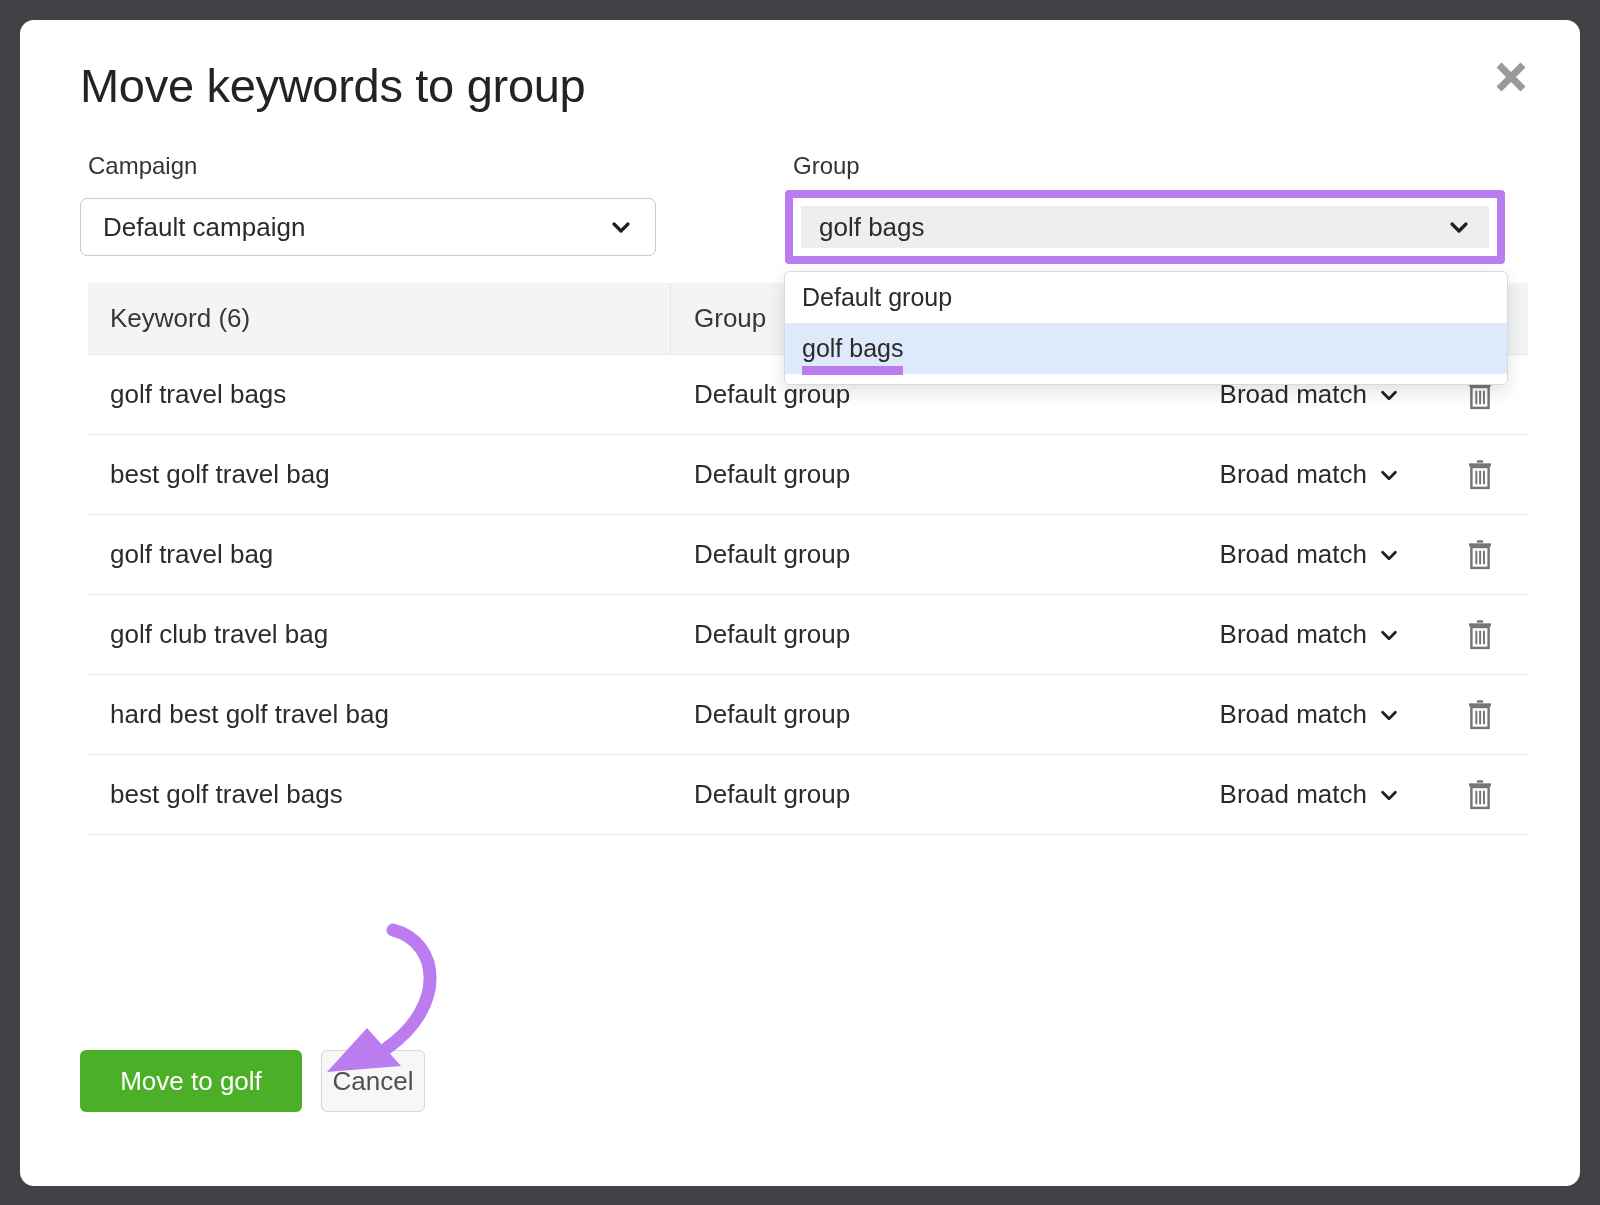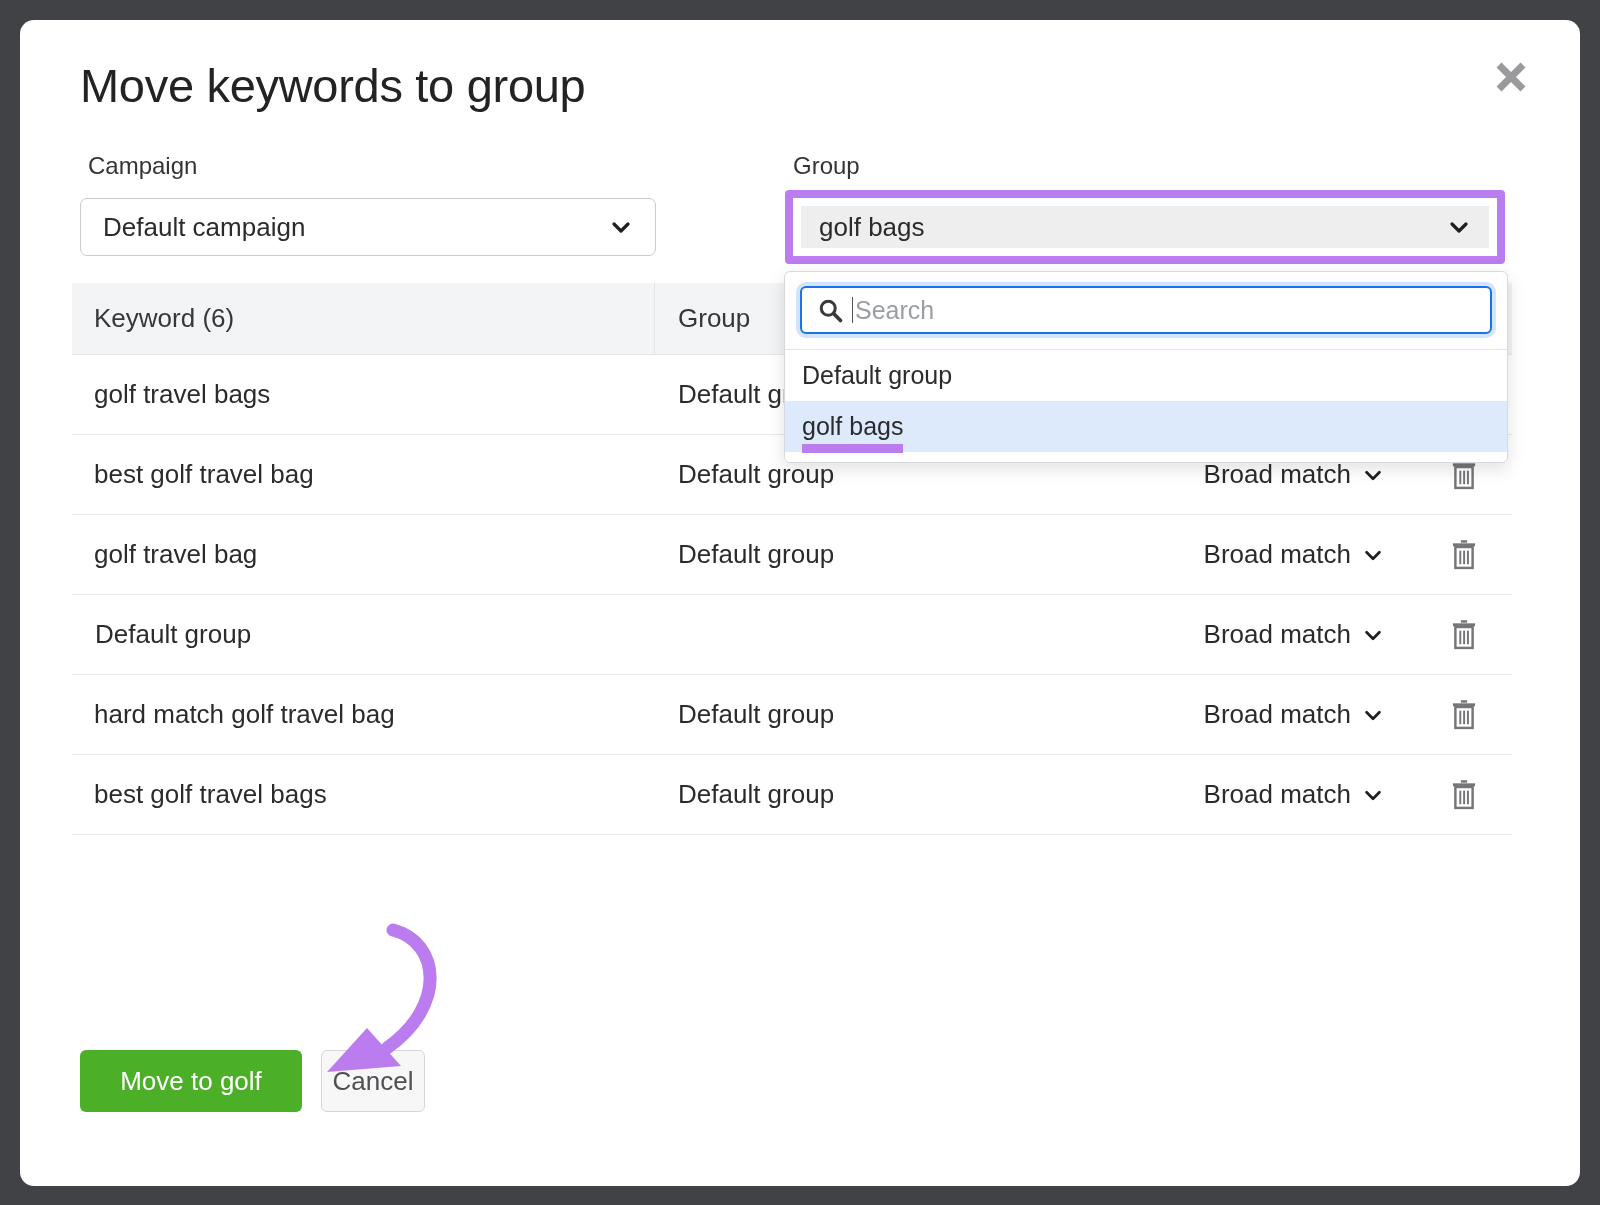--- a/index.html
+++ b/index.html
@@ -170,21 +170,21 @@
     bottom: -12px;
     height: 9px;
     width: 100%;
     background: #bb7cf0;
   }
   .dd-tail { height: 10px; background: #ffffff; }
 
   
   .table {
     position: absolute;
-    left: 52px;
+    left: 68px;
     top: 263px;
     width: 1440px;
   }
   .thead {
     display: flex;
     align-items: center;
     height: 72px;
     background: #f3f4f6;
     border-bottom: 1px solid #e6e8ea;
   }
@@ -334,40 +334,41 @@
                 <rect x="9.5" y="1" width="5" height="2" fill="#757679"></rect>
                 <rect x="3" y="3.5" width="18" height="2.4" fill="#757679"></rect>
                 <rect x="5" y="6.5" width="14" height="17" fill="none" stroke="#757679" stroke-width="2"></rect>
                 <rect x="8.2" y="9.5" width="1.6" height="11" fill="#757679"></rect>
                 <rect x="11.3" y="9.5" width="1.6" height="11" fill="#757679"></rect>
                 <rect x="14.4" y="9.5" width="1.6" height="11" fill="#757679"></rect>
               </svg>
             </div>
           </div>
           <div class="trow">
-            <div class="td td-group">Default group</div>
-            <div class="td td-match">
-              <span class="m-text">Broad match</span>
-              <svg width="22" height="22" viewBox="0 0 24 24">
-                <path d="M5 9 L12 16 L19 9" fill="none" stroke="#1f1f20" stroke-width="3" stroke-linecap="round" stroke-linejoin="round"></path>
-              </svg>
-            </div>
-            <div class="td td-del">
-              <svg width="30" height="32" viewBox="0 0 24 26">
-                <rect x="9.5" y="1" width="5" height="2" fill="#757679"></rect>
-                <rect x="3" y="3.5" width="18" height="2.4" fill="#757679"></rect>
-                <rect x="5" y="6.5" width="14" height="17" fill="none" stroke="#757679" stroke-width="2"></rect>
-                <rect x="8.2" y="9.5" width="1.6" height="11" fill="#757679"></rect>
-                <rect x="11.3" y="9.5" width="1.6" height="11" fill="#757679"></rect>
-                <rect x="14.4" y="9.5" width="1.6" height="11" fill="#757679"></rect>
-              </svg>
-            </div>
-          </div>
-          <div class="trow">
-            <div class="td td-keyword">hard match golf travel bag</div>
+            <div class="td td-keyword">golf club travel bag</div>
+            <div class="td td-group">Default group</div>
+            <div class="td td-match">
+              <span class="m-text">Broad match</span>
+              <svg width="22" height="22" viewBox="0 0 24 24">
+                <path d="M5 9 L12 16 L19 9" fill="none" stroke="#1f1f20" stroke-width="3" stroke-linecap="round" stroke-linejoin="round"></path>
+              </svg>
+            </div>
+            <div class="td td-del">
+              <svg width="30" height="32" viewBox="0 0 24 26">
+                <rect x="9.5" y="1" width="5" height="2" fill="#757679"></rect>
+                <rect x="3" y="3.5" width="18" height="2.4" fill="#757679"></rect>
+                <rect x="5" y="6.5" width="14" height="17" fill="none" stroke="#757679" stroke-width="2"></rect>
+                <rect x="8.2" y="9.5" width="1.6" height="11" fill="#757679"></rect>
+                <rect x="11.3" y="9.5" width="1.6" height="11" fill="#757679"></rect>
+                <rect x="14.4" y="9.5" width="1.6" height="11" fill="#757679"></rect>
+              </svg>
+            </div>
+          </div>
+          <div class="trow">
+            <div class="td td-keyword">hard best golf travel bag</div>
             <div class="td td-group">Default group</div>
             <div class="td td-match">
               <span class="m-text">Broad match</span>
               <svg width="22" height="22" viewBox="0 0 24 24">
                 <path d="M5 9 L12 16 L19 9" fill="none" stroke="#1f1f20" stroke-width="3" stroke-linecap="round" stroke-linejoin="round"></path>
               </svg>
             </div>
             <div class="td td-del">
               <svg width="30" height="32" viewBox="0 0 24 26">
                 <rect x="9.5" y="1" width="5" height="2" fill="#757679"></rect>
@@ -405,30 +406,20 @@
     <div class="field-label label-group">Group</div>
     <div class="group-annot"></div>
     <div class="select-box select-group">
       <span class="select-value">golf bags</span>
       <svg class="chev" viewBox="0 0 24 24">
         <path d="M5 9 L12 16 L19 9" fill="none" stroke="#1f1f20" stroke-width="3.2" stroke-linecap="round" stroke-linejoin="round"></path>
       </svg>
     </div>
 
     <div class="dropdown">
-      <div class="dd-search-wrap">
-        <div class="dd-search">
-          <svg width="28" height="28" viewBox="0 0 24 24">
-            <circle cx="10.5" cy="10.5" r="6" fill="none" stroke="#3a3a3c" stroke-width="2.6"></circle>
-            <path d="M15 15 L21 21" stroke="#3a3a3c" stroke-width="3.2" stroke-linecap="round"></path>
-          </svg>
-          <span class="caret-bar"></span>
-          <input class="dd-search-input" type="text" placeholder="Search" style="">
-        </div>
-      </div>
       <div id="dd-options">
           <div class="dd-option">
             <span class="opt-text"><span>Default group</span></span>
           </div>
           <div class="dd-option selected">
             <span class="opt-text"><span>golf bags</span><span class="opt-underline"></span></span>
           </div>
         </div>
       <div class="dd-tail"></div>
     </div>

